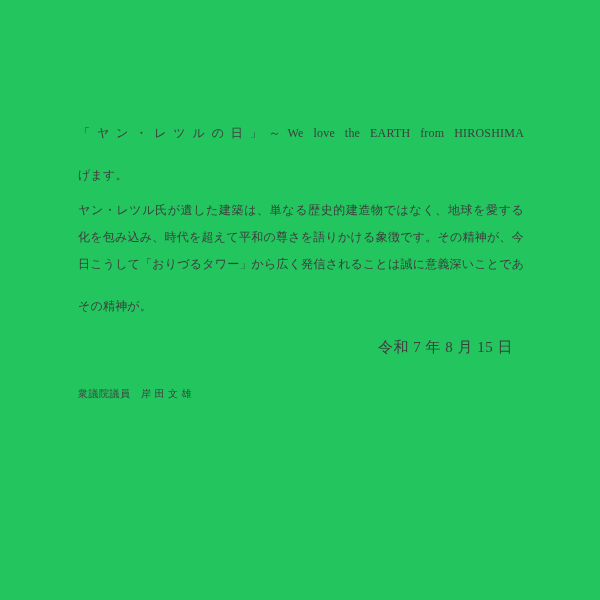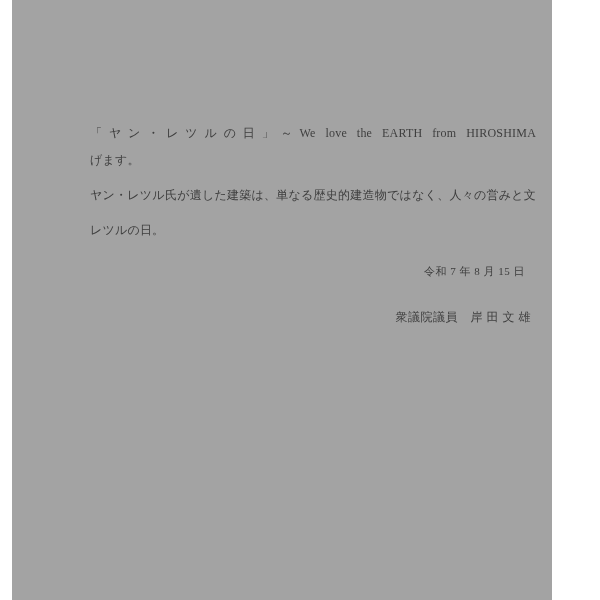--- a/index.html
+++ b/index.html
@@ -10,25 +10,25 @@
     width: 600px;
     height: 600px;
     background: #ffffff;
     font-family: "Liberation Serif", "DejaVu Serif", serif;
     color: #3e3e3e;
     overflow: hidden;
     position: relative;
   }
   .page {
     position: absolute;
-    left: 12px;
+    left: 0;
     top: 0;
-    width: 540px;
+    width: 600px;
     height: 600px;
-    background: #a3a3a3;
+    background: #22c55e;
   }
   .doc {
     position: absolute;
     left: 78px;
     top: 120px;
     width: 446px;
   }
   .para {
     margin: 0 0 8px 0;
     padding: 0;
@@ -38,55 +38,58 @@
     line-height: 27px;
     letter-spacing: 0.2px;
     text-align: justify;
     text-align-last: justify;
     white-space: nowrap;
     overflow: visible;
   }
   .line.last {
     text-align: left;
     text-align-last: left;
+    margin-top: 15px;
   }
   .date-line {
     margin-top: 14px;
-    font-size: 11px;
+    font-size: 15px;
     line-height: 27px;
     text-align: right;
     padding-right: 11px;
     letter-spacing: 0.5px;
   }
   .sig-line {
     margin-top: 19px;
-    font-size: 12px;
+    font-size: 10px;
     line-height: 27px;
-    text-align: right;
+    text-align: left;
     padding-right: 5px;
     letter-spacing: 0.5px;
   }
 </style>
 </head>
 <body>
 
 <div class="page">
   <div class="doc">
 
     <div class="para">
       <div class="line">「ヤン・レツルの日」～We love the EARTH from HIROSHIMA</div>
       <div class="line last">げます。</div>
     </div>
 
     <div class="para">
-      <div class="line">ヤン・レツル氏が遺した建築は、単なる歴史的建造物ではなく、人々の営みと文</div>
+      <div class="line">ヤン・レツル氏が遺した建築は、単なる歴史的建造物ではなく、地球を愛する</div>
+      <div class="line">化を包み込み、時代を超えて平和の尊さを語りかける象徴です。その精神が、今</div>
+      <div class="line">日こうして「おりづるタワー」から広く発信されることは誠に意義深いことであ</div>
     </div>
 
     <div class="para">
-      <div class="line last">レツルの日。</div>
+      <div class="line last">その精神が。</div>
     </div>
 
     <div class="date-line">令和 7 年 8 月 15 日</div>
 
     <div class="sig-line">衆議院議員　岸 田 文 雄</div>
 
   </div>
 </div>
 
 </body></html>

